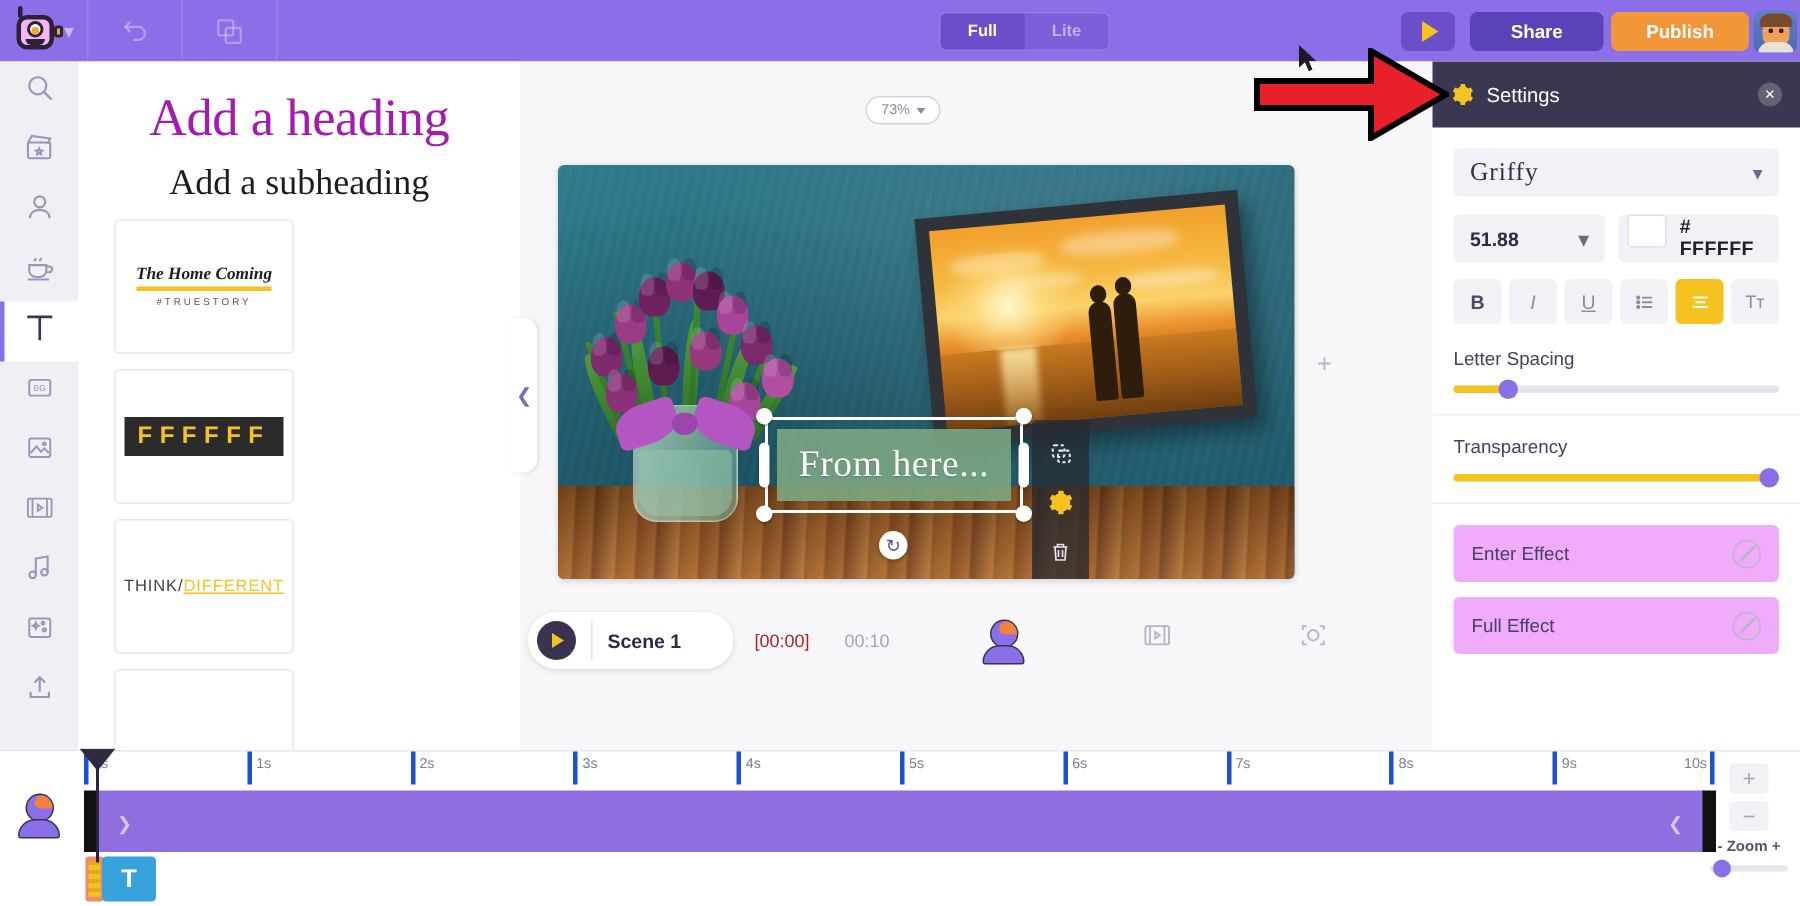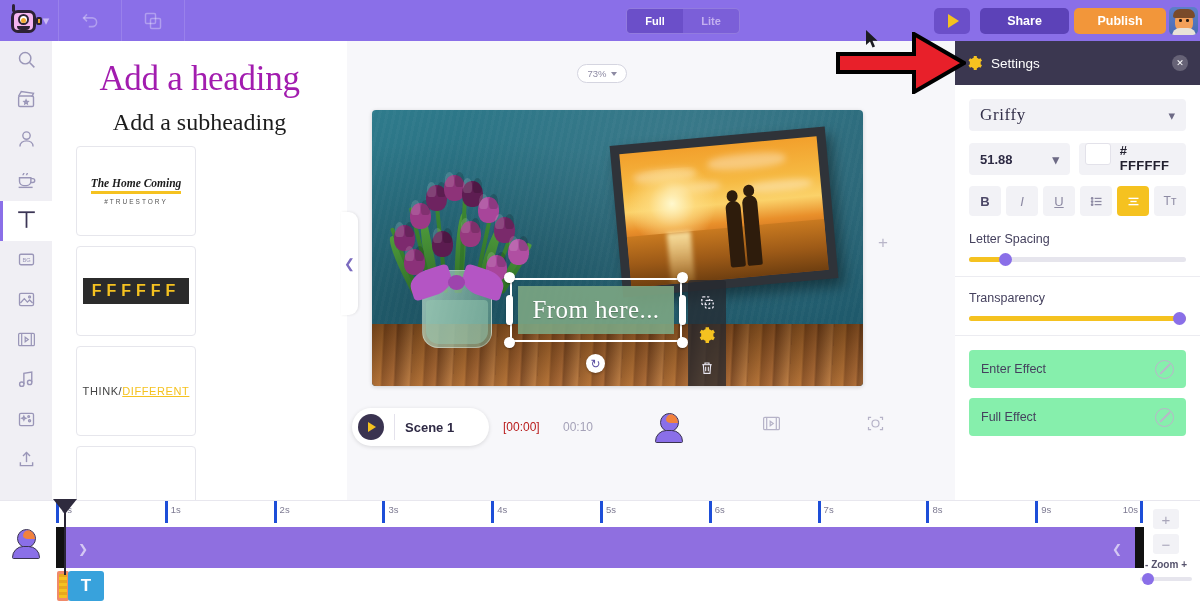--- a/index.html
+++ b/index.html
@@ -272,21 +272,21 @@
     display: flex; align-items: center; justify-content: center; font-size: 13px; color: #8d8aa3;
   }
   .fmt-btn.dark { color: #4c4867; }
   .fmt-btn.on { background: #f5c220; color: #fff; }
   .slider-label { font-size: 12.5px; color: #45415e; margin-bottom: 11px; }
   .slider { position: relative; height: 5px; background: #e6e5ed; border-radius: 3px; margin-bottom: 14px; }
   .slider-fill { position: absolute; left: 0; top: 0; height: 5px; background: #f5c220; border-radius: 3px; }
   .slider-knob { position: absolute; top: -4px; width: 13px; height: 13px; border-radius: 50%; background: #8a6fe8; }
   .hr { height: 1px; background: #ececf1; margin: 0 -14px 14px -14px; }
   .effect-row {
-    height: 38px; background: #86efac; border-radius: 4px; display: flex; align-items: center;
+    height: 38px; background: #f0abfc; border-radius: 4px; display: flex; align-items: center;
     justify-content: space-between; padding: 0 12px; margin-bottom: 10px; font-size: 12.5px; color: #45415e;
   }
   .ban { width: 19px; height: 19px; border-radius: 50%; border: 1.5px solid #b9b6c9; position: relative; }
   .ban::after { content:''; position: absolute; left: 1.5px; top: 7.5px; width: 14px; height: 1.5px; background: #b9b6c9; transform: rotate(-45deg); }
 
   
   .timeline { position: absolute; left: 0; top: 500px; width: 1200px; height: 104px; background: #fff; border-top: 1px solid #e8e7ee; }
   .tl-left { position: absolute; left: 0; top: 0; width: 56px; height: 104px; background: #fff; z-index: 4; }
   .tl-char { position: absolute; left: 12px; top: 28px; width: 28px; height: 30px; }
   .ruler { position: absolute; left: 56px; top: 0; right: 56px; height: 22px; }

